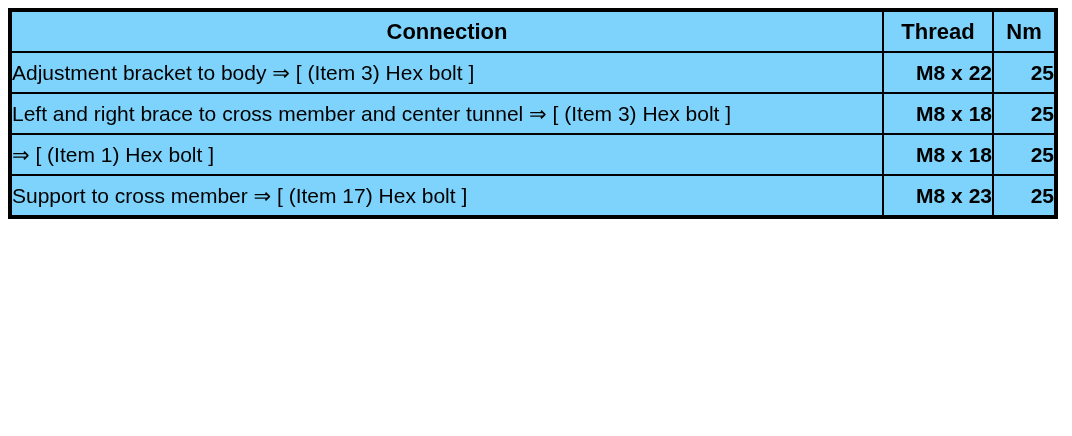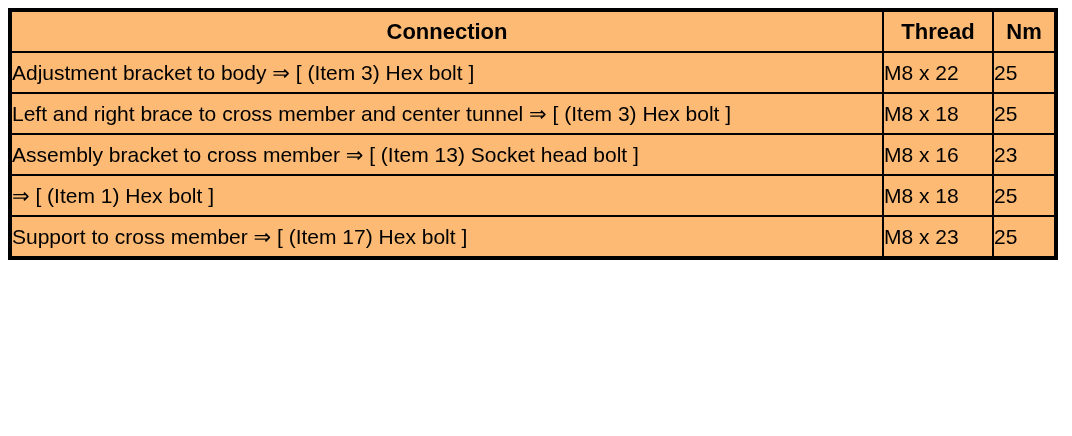--- a/index.html
+++ b/index.html
@@ -14,21 +14,21 @@
     font-family: "Liberation Sans", sans-serif;
     color: #000000;
   }
   table.torque-table {
     position: absolute;
     left: 8px;
     top: 8px;
     border-collapse: collapse;
     table-layout: fixed;
     width: 1046px;
-    background: #fdba74;
+    background: #7dd3fc;
     border: 4px solid #000000;
   }
   table.torque-table th,
   table.torque-table td {
     border: 2px solid #000000;
     height: 39px;
     font-size: 21px;
     line-height: 39px;
     white-space: nowrap;
     overflow: hidden;
@@ -40,21 +40,22 @@
     font-size: 22px;
     text-align: center;
   }
   td.cell-connection {
     text-align: left;
     padding-left: 4px;
     margin-top: 24px;
   }
   td.cell-thread,
   td.cell-nm {
-    text-align: left;
+    text-align: right;
+    font-weight: bold;
   }
   col.col-connection { width: 873px; }
   col.col-thread     { width: 110px; }
   col.col-nm         { width: 63px;  }
 </style>
 </head>
 <body>
 
 <table class="torque-table">
   <colgroup>
@@ -74,25 +75,20 @@
       <td class="cell-connection">Adjustment bracket to body ⇒ [ (Item 3) Hex bolt ]</td>
       <td class="cell-thread">M8 x 22</td>
       <td class="cell-nm">25</td>
     </tr>
     <tr>
       <td class="cell-connection">Left and right brace to cross member and center tunnel ⇒ [ (Item 3) Hex bolt ]</td>
       <td class="cell-thread">M8 x 18</td>
       <td class="cell-nm">25</td>
     </tr>
     <tr>
-      <td class="cell-connection">Assembly bracket to cross member ⇒ [ (Item 13) Socket head bolt ]</td>
-      <td class="cell-thread">M8 x 16</td>
-      <td class="cell-nm">23</td>
-    </tr>
-    <tr>
       <td class="cell-connection">⇒ [ (Item 1) Hex bolt ]</td>
       <td class="cell-thread">M8 x 18</td>
       <td class="cell-nm">25</td>
     </tr>
     <tr>
       <td class="cell-connection">Support to cross member ⇒ [ (Item 17) Hex bolt ]</td>
       <td class="cell-thread">M8 x 23</td>
       <td class="cell-nm">25</td>
     </tr>
   </tbody>

